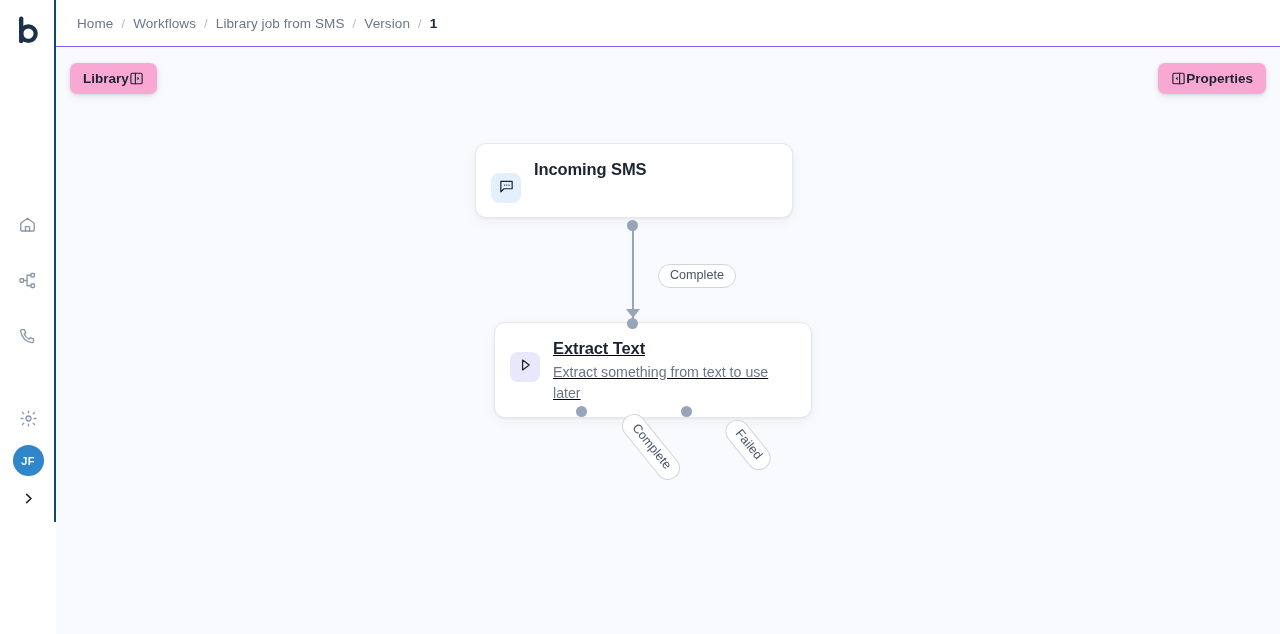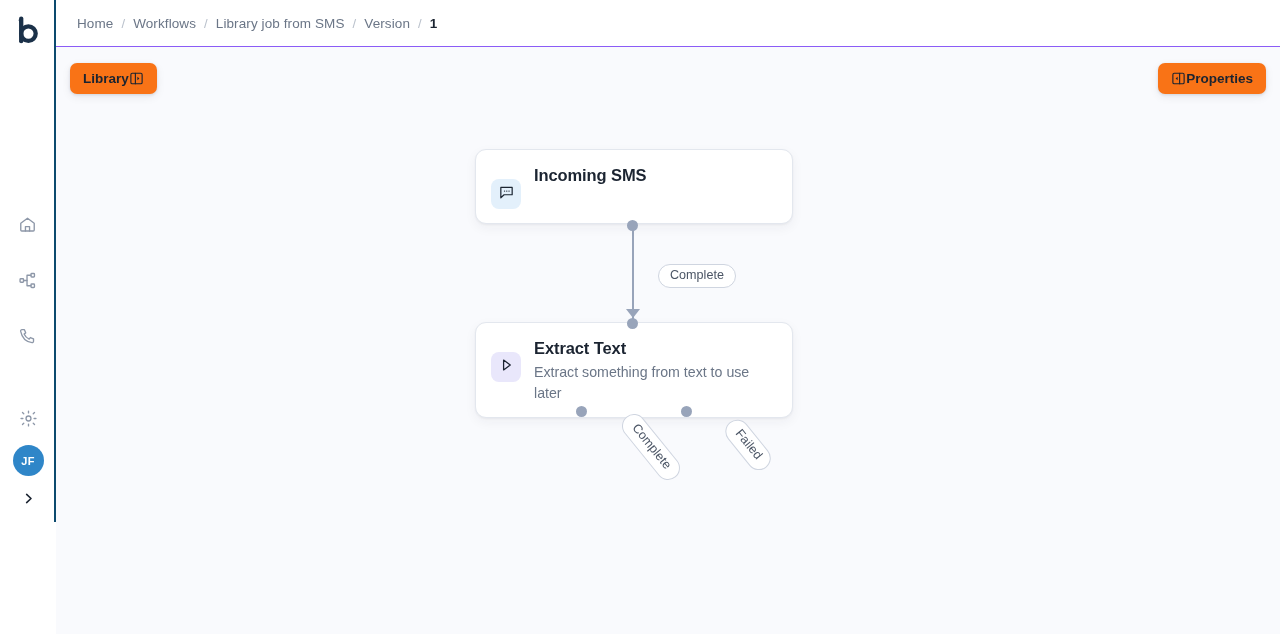--- a/index.html
+++ b/index.html
@@ -134,21 +134,21 @@
   }
 
   
   .chip {
     position: absolute;
     top: 16px;
     display: flex;
     align-items: center;
     height: 31px;
     padding: 0 13px;
-    background: #f97316;
+    background: #f9a8d4;
     border-radius: 7px;
     box-shadow: 0 1px 3px rgba(25,35,60,.13), 0 3px 10px rgba(25,35,60,.07);
     font-size: 13.5px;
     font-weight: bold;
     color: #1b2431;
     cursor: pointer;
     z-index: 4;
     white-space: nowrap;
   }
   .chip-library { left: 14px; }
@@ -169,22 +169,22 @@
     border: 1px solid #e3e7ee;
     border-radius: 11px;
     box-shadow: 0 1px 2px rgba(30,41,59,.05), 0 4px 12px rgba(30,41,59,.05);
     display: flex;
     align-items: flex-start;
     padding: 14px 16px 14px 15px;
     gap: 13px;
     cursor: pointer;
     z-index: 3;
   }
-  #node-sms  { left: 419px; top: 102px; }
-  #node-text { left: 419px; top: 275px; }
+  #node-sms  { left: 419px; top: 96px; }
+  #node-text { left: 438px; top: 275px; text-decoration: underline; }
 
   .node-icon {
     flex: 0 0 30px;
     width: 30px;
     height: 30px;
     border-radius: 8px;
     display: flex;
     align-items: center;
     justify-content: center;
     margin-top: 15px;

